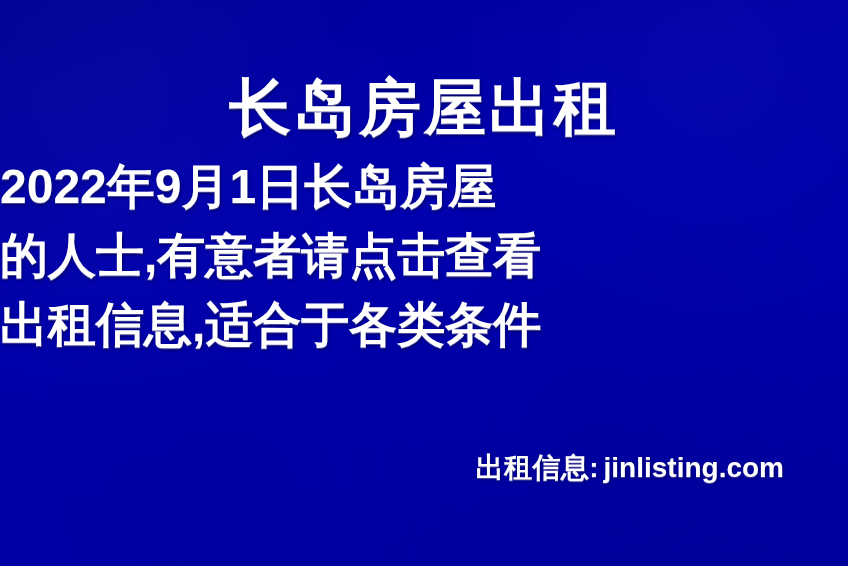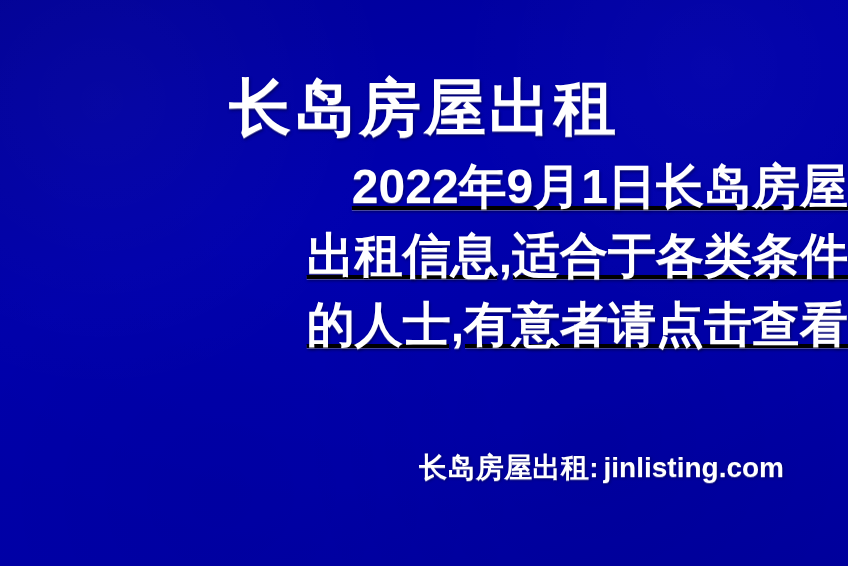--- a/index.html
+++ b/index.html
@@ -62,22 +62,21 @@
     text-shadow:
       0 1px 0 rgba(255,255,255,0.35),
       1px 2px 3px rgba(0,0,40,0.55);
   }
 
   .body-block {
     position: absolute;
     top: 152px;
     left: 0;
     right: 0;
-    text-align: right;
-    text-decoration: underline;
+    text-align: left;
   }
 
   .body-line {
     display: block;
     color: #ffffff;
     font-size: 48px;
     font-weight: 600;
     line-height: 69px;
     letter-spacing: 0px;
     white-space: nowrap;
@@ -117,23 +116,23 @@
 </head>
 <body>
 
 <div class="poster">
   <div class="content">
 
     <h1 class="title">长岛房屋出租</h1>
 
     <div class="body-block">
       <span class="body-line">2022年9月1日长岛房屋</span>
+      <span class="body-line">的人士,有意者请点击查看</span>
       <span class="body-line">出租信息,适合于各类条件</span>
-      <span class="body-line">的人士,有意者请点击查看</span>
     </div>
 
     <div class="footer">
-      <span class="footer-text footer-label">长岛房屋出租:</span>
+      <span class="footer-text footer-label">出租信息:</span>
       <span class="footer-text footer-domain">jinlisting.com</span>
     </div>
 
   </div>
 </div>
 
 </body></html>

